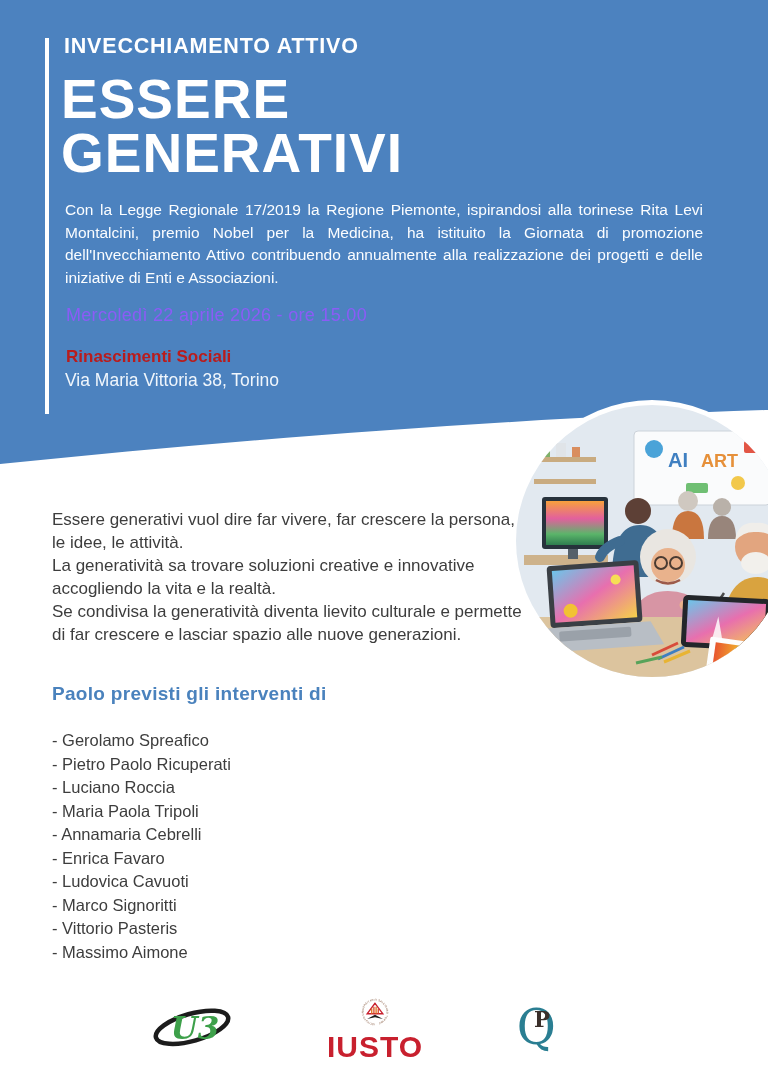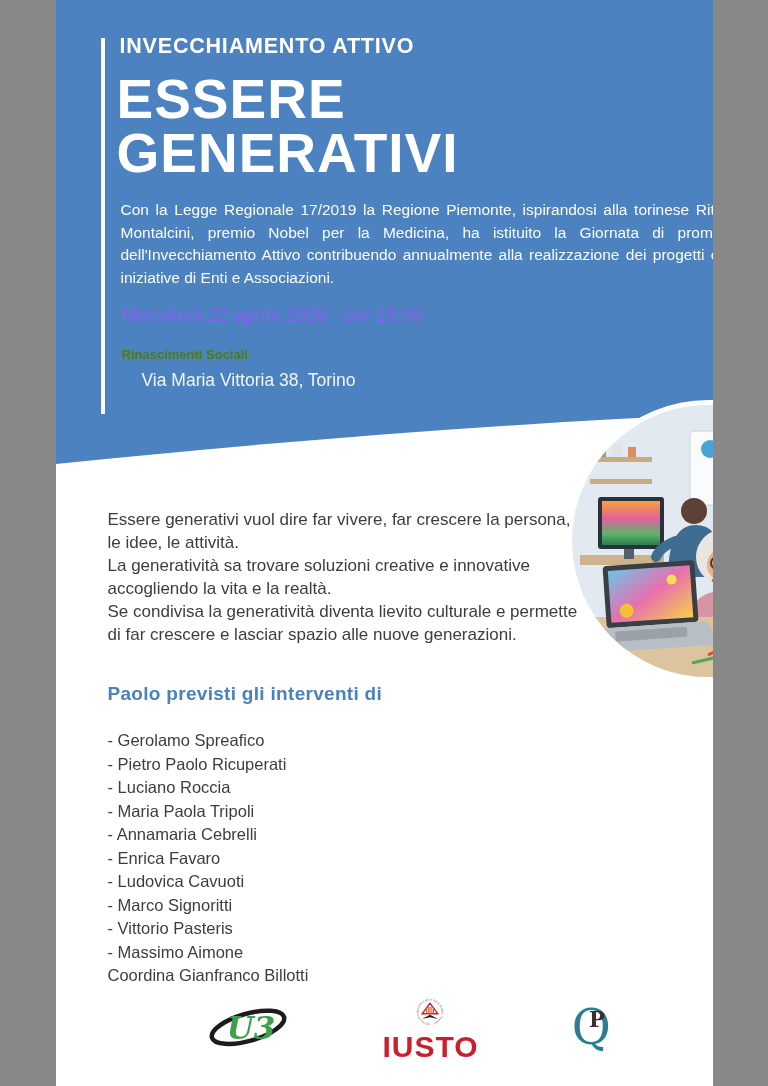--- a/index.html
+++ b/index.html
@@ -7,21 +7,21 @@
     --heading-blue:#4a82bd;
     --text-dark:#3d3d3d;
     --iusto-red:#c8202e;
     --seniores-blue:#3672b4;
     --q-teal:#2a7e92;
     --u3-green:#3da04a;
   }
   *{margin:0;padding:0;box-sizing:border-box;}
   html,body{background:#888;}
   .page{
-    position:relative;width:657px;height:1086px;margin:0 auto;
+    position:relative;width:768px;height:1086px;margin:0 auto;
     background:#ffffff;overflow:hidden;
     font-family:"Liberation Sans",sans-serif;
   }
   .hero-bg{position:absolute;left:0;top:0;width:768px;height:500px;}
   .accent-bar{position:absolute;left:45px;top:38px;width:4px;height:376px;background:#ffffff;}
   .kicker{
     position:absolute;left:64px;top:34px;color:#ffffff;
     font-size:21.5px;font-weight:bold;letter-spacing:0.8px;
   }
   .title{
@@ -30,22 +30,22 @@
   }
   .title span{display:block;}
   .hero-para{
     position:absolute;left:65px;top:199px;width:638px;color:#fbfdff;
     font-size:15.5px;line-height:22.6px;text-align:justify;
   }
   .datetime{
     position:absolute;left:66px;top:305px;color:#8b5cf6;
     font-size:18px;font-weight:normal;letter-spacing:0.3px;
   }
-  .venue{position:absolute;left:66px;top:347px;color:#4d7c0f;font-size:13px;font-weight:bold;}
-  .address{position:absolute;left:65px;top:370px;color:#f0f6fc;font-size:17.5px;margin-left:21px;}
+  .venue{position:absolute;left:66px;top:347px;color:#b91c1c;font-size:17px;font-weight:bold;}
+  .address{position:absolute;left:65px;top:370px;color:#f0f6fc;font-size:17.5px;}
   .photo{
     position:absolute;left:511px;top:400px;width:282px;height:282px;
     background:#ffffff;border-radius:50%;padding:5px;
   }
   .photo svg{display:block;width:272px;height:272px;border-radius:50%;}
   .intro{
     position:absolute;left:52px;top:508px;width:478px;
     color:var(--text-dark);font-size:17px;line-height:23px;
   }
   .speakers-heading{
@@ -198,21 +198,20 @@
     <li>- Gerolamo Spreafico</li>
     <li>- Pietro Paolo Ricuperati</li>
     <li>- Luciano Roccia</li>
     <li>- Maria Paola Tripoli</li>
     <li>- Annamaria Cebrelli</li>
     <li>- Enrica Favaro</li>
     <li>- Ludovica Cavuoti</li>
     <li>- Marco Signoritti</li>
     <li>- Vittorio Pasteris</li>
     <li>- Massimo Aimone</li>
-    <li class="coordinator">Coordina Gianfranco Billotti</li>
   </ul>
 
   <div class="logos">
 
     <div class="logo">
       <svg width="84" height="56" viewBox="0 0 130 80">
         <ellipse cx="65" cy="42" rx="58" ry="21" fill="none" stroke="#1c1c1c" stroke-width="7" transform="rotate(-16 65 42)"></ellipse>
         <text x="32" y="60" font-family="DejaVu Serif, serif" font-style="italic" font-weight="bold" font-size="48" fill="#3da04a" style="fill:var(--u3-green)">U3</text>
       </svg>
     </div>

